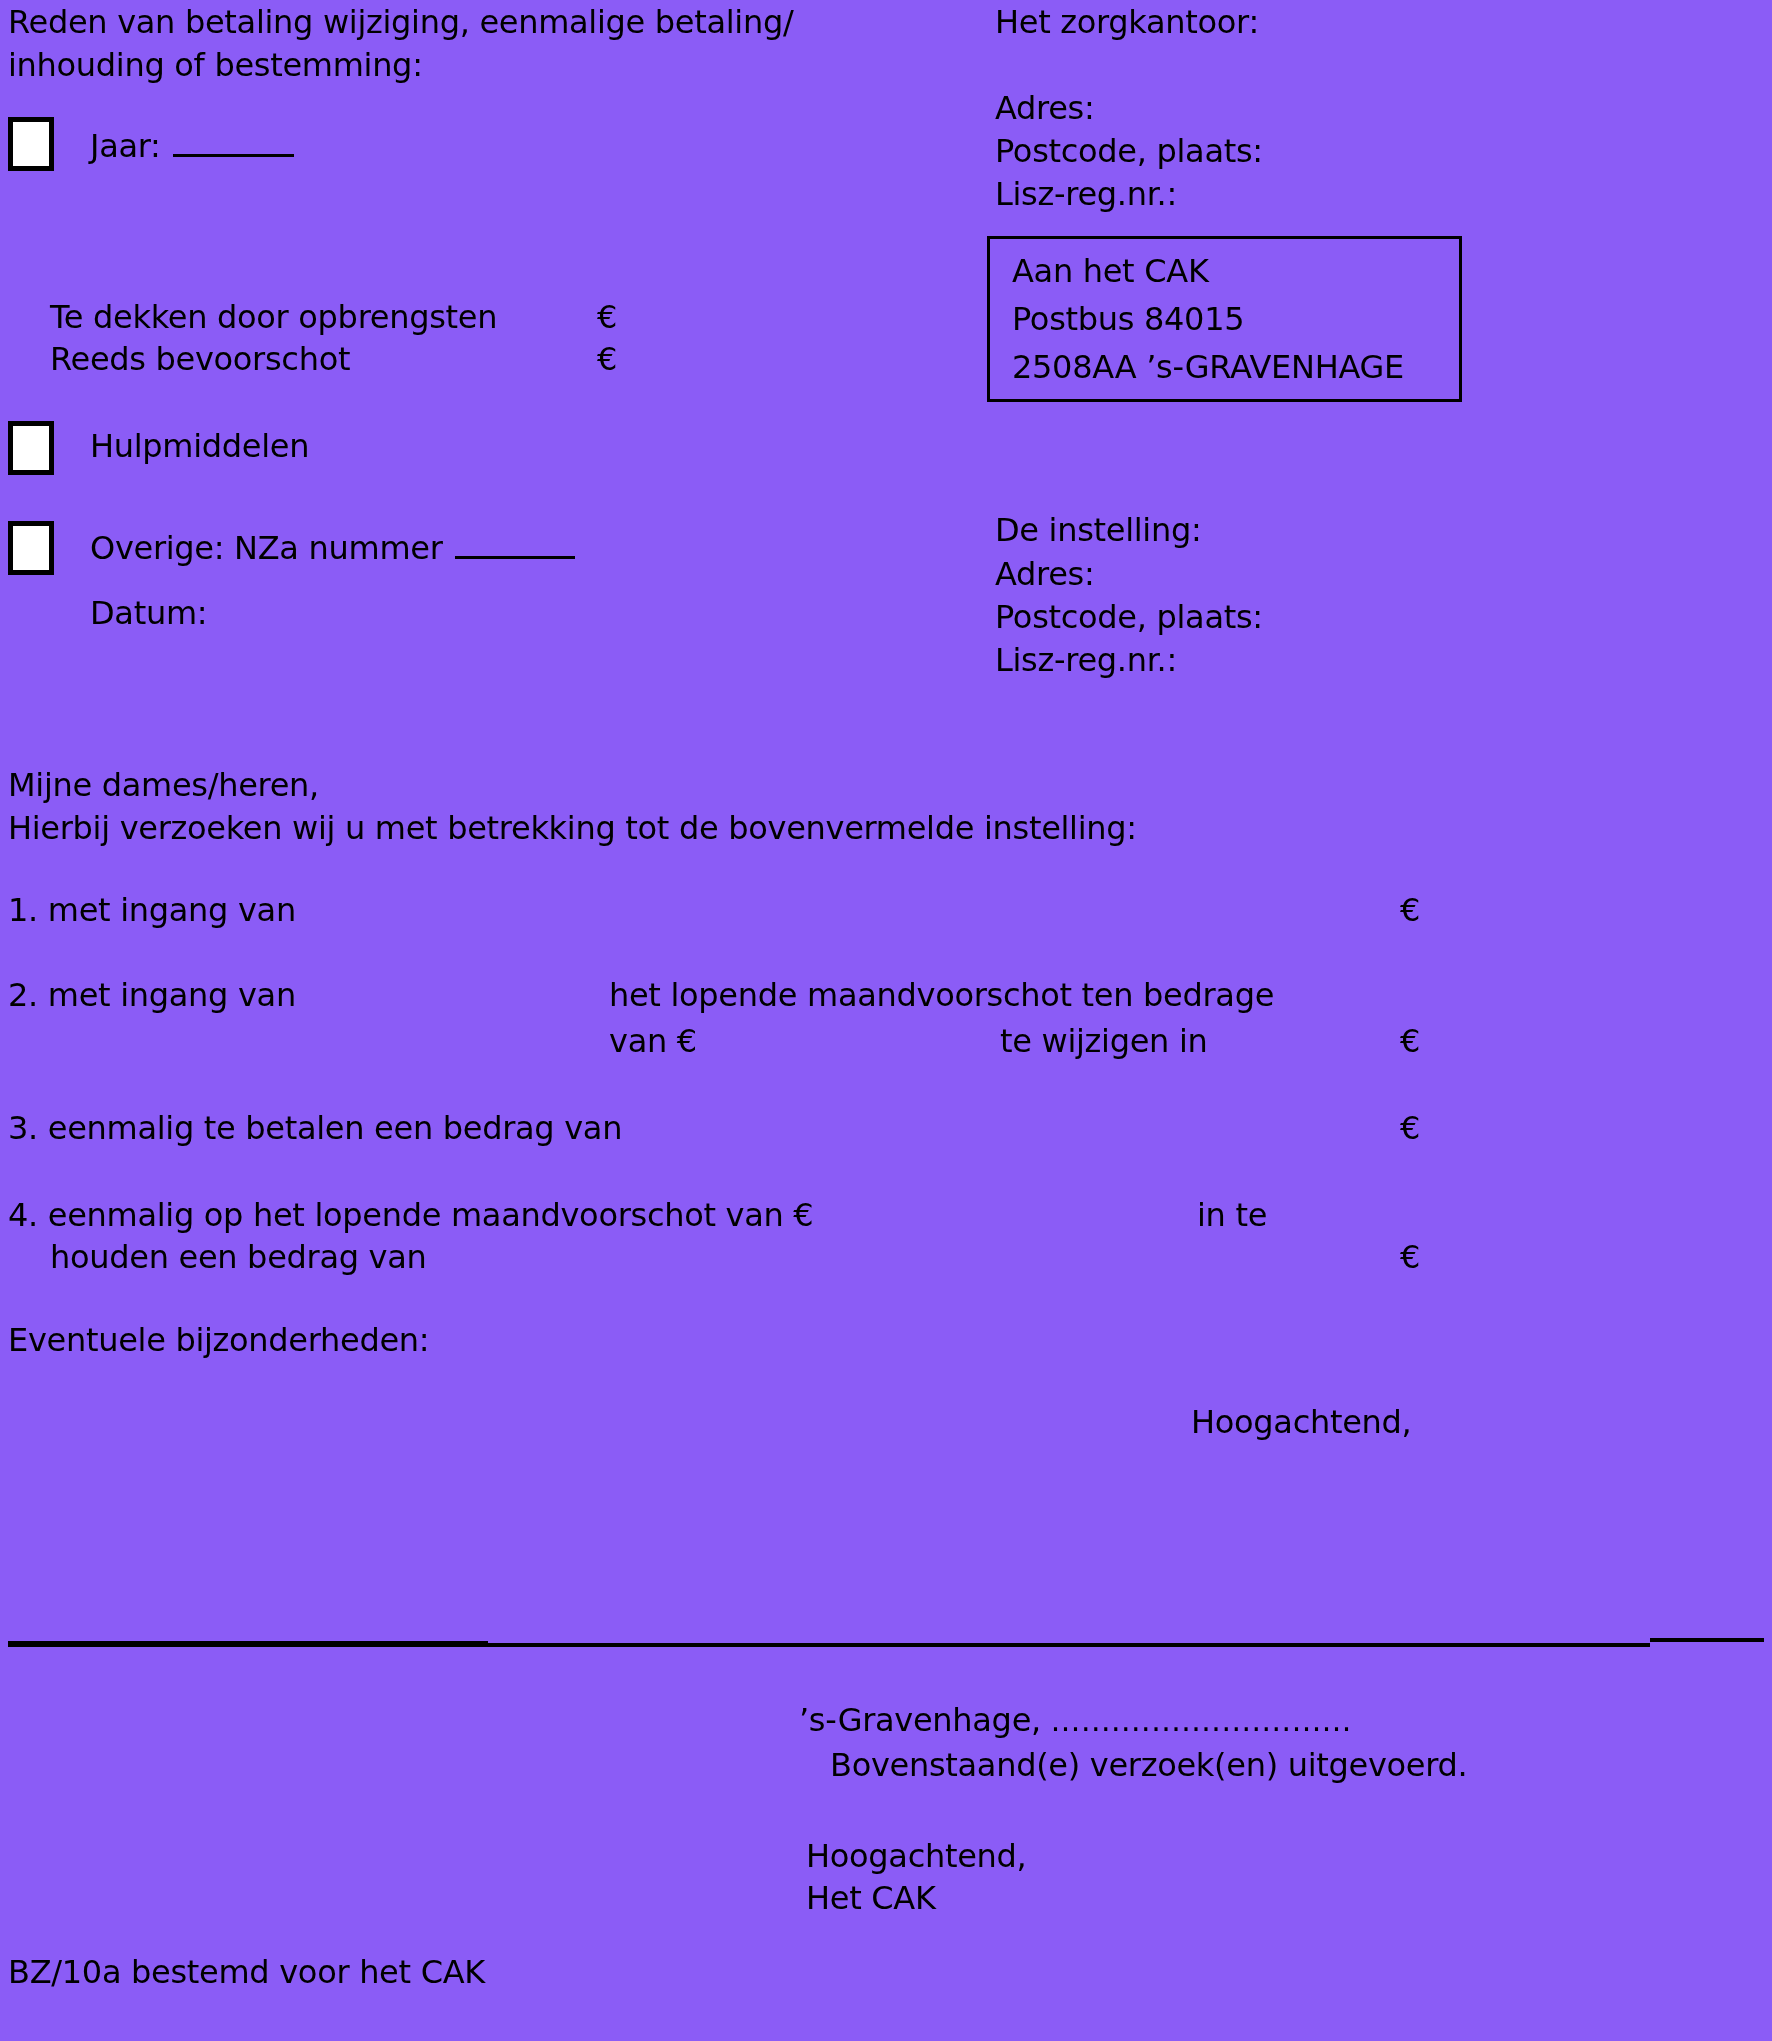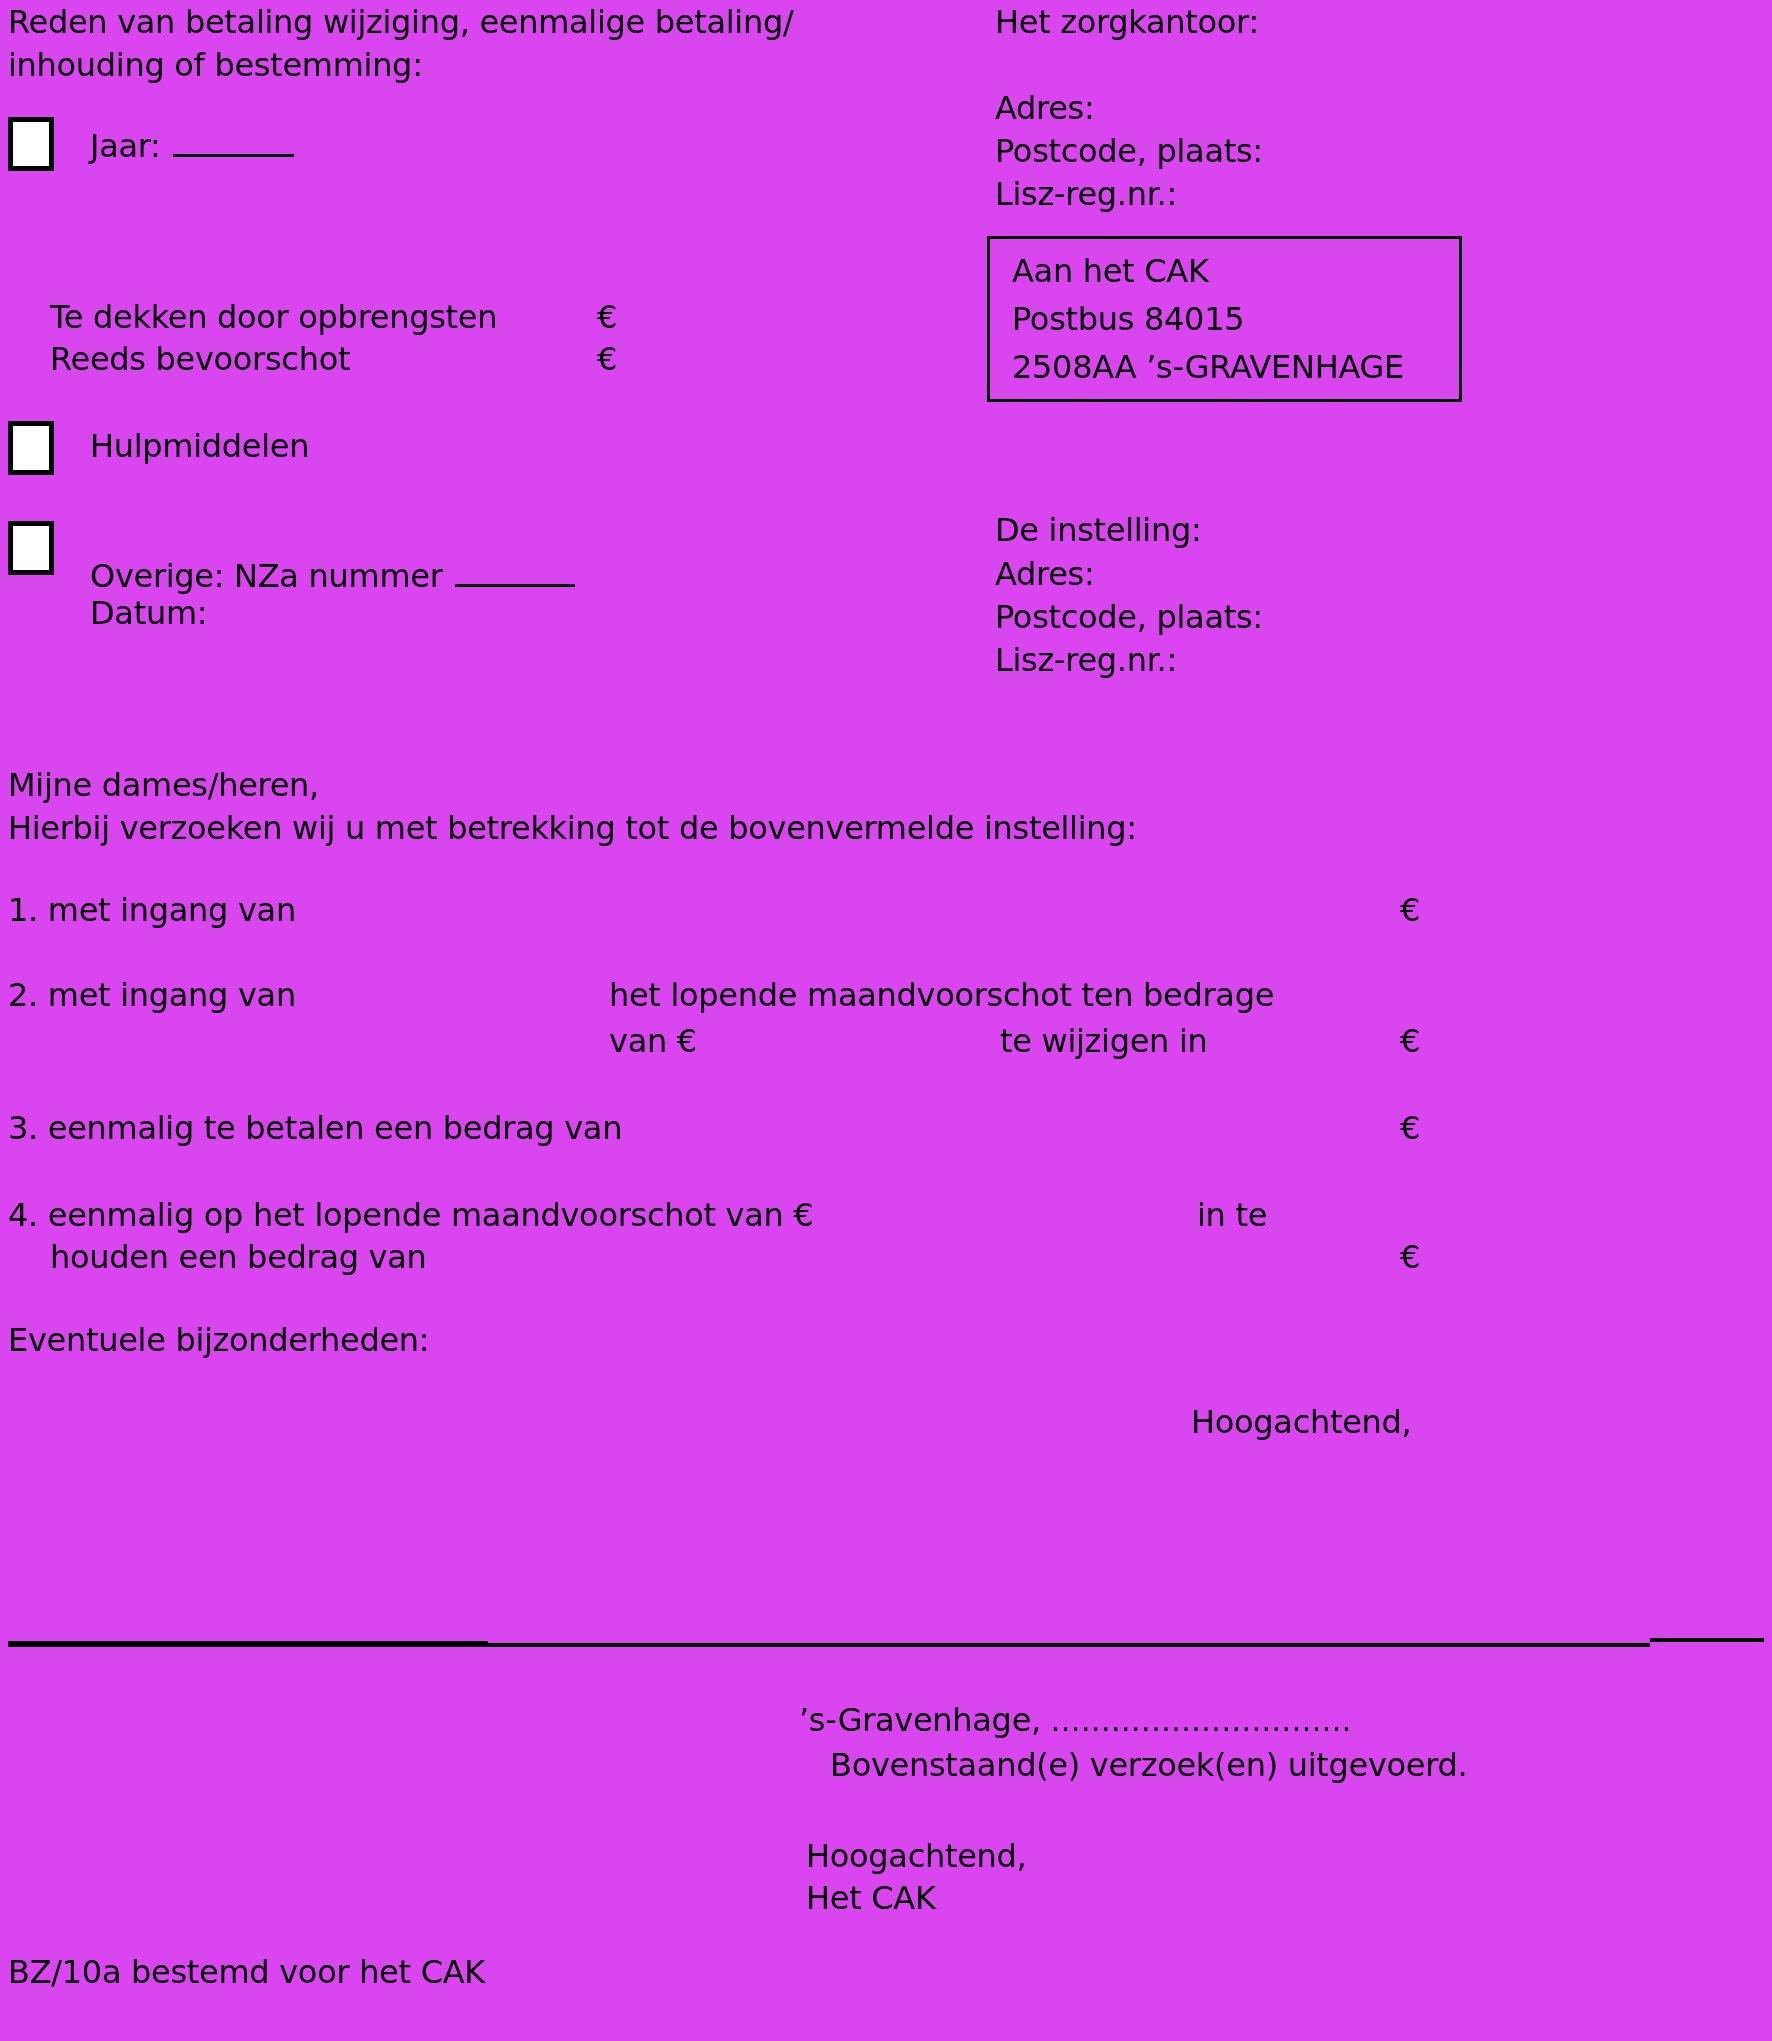--- a/index.html
+++ b/index.html
@@ -1,19 +1,19 @@
 <!DOCTYPE html>
 <html><head>
 <meta charset="utf-8">
 <style>
   html,body{margin:0;padding:0;background:#fff;}
   .page{
     position:relative;
     width:1772px;height:2041px;
-    background:#d946ef;
+    background:#8b5cf6;
     font-family:"DejaVu Sans","Liberation Sans",sans-serif;
     font-size:32px;
     color:#000;
     letter-spacing:-0.3px;
     overflow:hidden;
   }
   .t{position:absolute;line-height:32px;white-space:nowrap;}
   .checkbox{position:absolute;width:36px;height:44px;border:5px solid #000;background:#fff;}
   .blank{display:inline-block;border-bottom:3px solid #000;height:26px;margin-left:12px;}
   .cakbox{
@@ -39,21 +39,21 @@
 
   <div class="t" style="left:50px;top:301px">Te dekken door opbrengsten</div>
   <div class="t" style="left:597px;top:301px">€</div>
   <div class="t" style="left:50px;top:343px">Reeds bevoorschot</div>
   <div class="t" style="left:597px;top:343px">€</div>
 
   <div class="checkbox" style="left:8px;top:421px"></div>
   <div class="t" style="left:90px;top:430px">Hulpmiddelen</div>
 
   <div class="checkbox" style="left:8px;top:521px"></div>
-  <div class="t" style="left:90px;top:558px">
+  <div class="t" style="left:90px;top:530px">
     <span>Overige: NZa nummer</span><span class="blank" style="width:120px"></span>
   </div>
 
   <div class="t" style="left:90px;top:597px">Datum:</div>
 
   <div class="t" style="left:995px;top:6px">Het zorgkantoor:</div>
   <div class="t" style="left:995px;top:92px">Adres:</div>
   <div class="t" style="left:995px;top:135px">Postcode, plaats:</div>
   <div class="t" style="left:995px;top:178px">Lisz-reg.nr.:</div>
 

